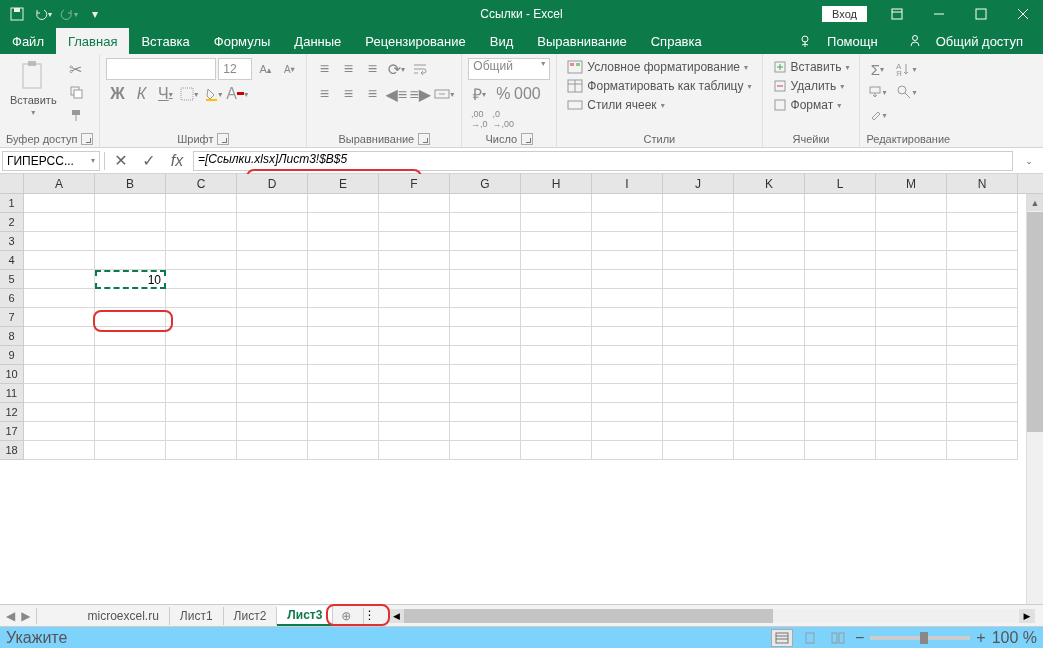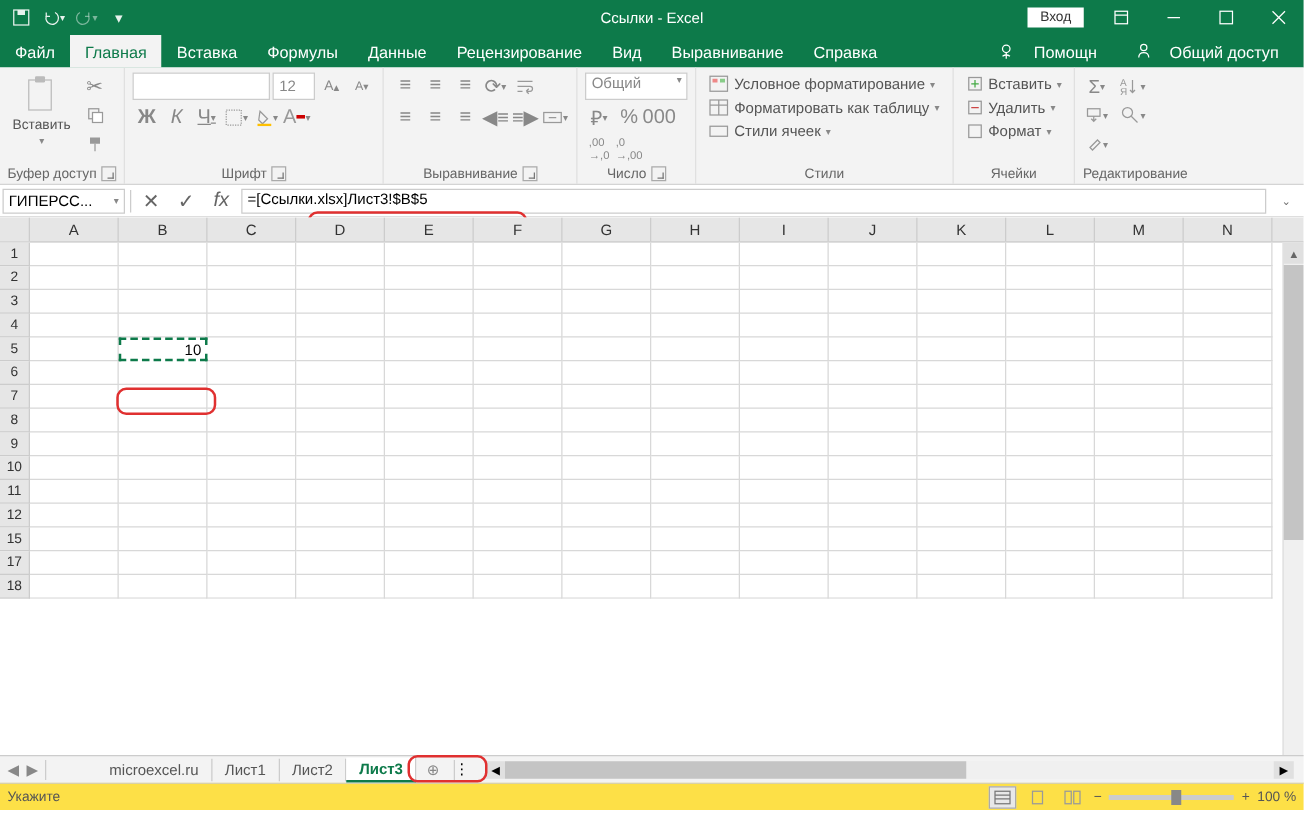--- a/index.html
+++ b/index.html
@@ -32,21 +32,21 @@
 .rb-row { display: flex; gap: 2px; align-items: center; }
 .font-sel { border: 1px solid #ccc; background: #fff; height: 22px; font-size: 12px; padding: 0 4px; color: #888; }
 .ribbon-menu-item { display: flex; align-items: center; gap: 4px; font-size: 12px; color: #555; padding: 2px 4px; cursor: pointer; white-space: nowrap; }
 .dialog-launcher { width: 12px; height: 12px; border: 1px solid #aaa; position: relative; }
 .dialog-launcher::after { content: ""; position: absolute; right: 1px; bottom: 1px; width: 4px; height: 4px; border-right: 1px solid #777; border-bottom: 1px solid #777; }
 
 
 .formula-bar { height: 26px; border-bottom: 1px solid #d4d4d4; display: flex; align-items: center; background: #fff; padding: 0 2px; gap: 4px; }
 .namebox { border: 1px solid #ccc; width: 98px; height: 20px; font-size: 12px; padding: 0 4px; display: flex; align-items: center; justify-content: space-between; }
 .fb-btn { width: 24px; height: 20px; display: flex; align-items: center; justify-content: center; color: #666; cursor: pointer; }
-.fb-input { flex: 1; height: 20px; border: 1px solid #ccc; font-size: 12px; padding: 0 4px; position: relative; }
+.fb-input { flex: 1; height: 20px; border: 1px solid #ccc; font-size: 12px; padding: 0 4px; position: relative; font-style: italic; }
 .fb-highlight { position: absolute; border: 2px solid #e03030; border-radius: 8px; pointer-events: none; }
 
 
 .grid-area { position: relative; height: 430px; overflow: hidden; background: #fff; }
 .col-headers { display: flex; height: 20px; background: #e6e6e6; border-bottom: 1px solid #ccc; }
 .corner { width: 24px; border-right: 1px solid #ccc; background: #e6e6e6; }
 .colh { border-right: 1px solid #ccc; font-size: 12px; color: #333; display: flex; align-items: center; justify-content: center; }
 .rows { overflow: hidden; }
 .row { display: flex; height: 19px; }
 .rowh { width: 24px; background: #e6e6e6; border-right: 1px solid #ccc; border-bottom: 1px solid #ccc; font-size: 11px; color: #333; display: flex; align-items: center; justify-content: center; }
@@ -63,21 +63,21 @@
 .sheet-tab { padding: 2px 10px; border-right: 1px solid #ccc; cursor: pointer; color: #555; }
 .sheet-tab.active { background: #fff; color: #0d7a4a; font-weight: 600; border-bottom: 2px solid #0d7a4a; }
 .sheet-highlight { position: absolute; border: 2px solid #e03030; border-radius: 8px; pointer-events: none; }
 .sheet-add { padding: 0 8px; color: #888; cursor: pointer; }
 .hscroll { flex: 1; margin: 0 8px 0 20px; height: 14px; background: #f0f0f0; display: flex; }
 .hscroll-btn { width: 16px; background: #e0e0e0; font-size: 9px; display: flex; align-items: center; justify-content: center; }
 .hscroll-track { flex: 1; position: relative; }
 .hscroll-thumb { position: absolute; left: 0; width: 60%; top: 0; bottom: 0; background: #c4c4c4; }
 
 
-.statusbar { height: 22px; background: #fde047; border-top: 1px solid #ccc; display: flex; align-items: center; font-size: 11px; color: #555; padding: 0 6px; }
+.statusbar { height: 22px; background: #7dd3fc; border-top: 1px solid #ccc; display: flex; align-items: center; font-size: 16px; color: #555; padding: 0 6px; }
 .status-right { margin-left: auto; display: flex; align-items: center; gap: 6px; }
 .view-btn { width: 22px; height: 18px; display: flex; align-items: center; justify-content: center; border: 1px solid transparent; }
 .view-btn.active { border-color: #aaa; background: #e8e8e8; }
 .zoom-slider { width: 100px; height: 4px; background: #ccc; position: relative; }
 .zoom-slider-thumb { position: absolute; left: 50%; top: -4px; width: 8px; height: 12px; background: #888; }
 
 svg { display: block; }
 .caret { font-size: 8px; color: #888; }
 </style>
 </head>
@@ -639,37 +639,20 @@
         <div class="cell" style="width: 71px;"></div>
         <div class="cell" style="width: 71px;"></div>
         <div class="cell" style="width: 71px;"></div>
         <div class="cell" style="width: 71px;"></div>
         <div class="cell" style="width: 71px;"></div>
         <div class="cell" style="width: 71px;"></div>
         <div class="cell" style="width: 71px;"></div>
         <div class="cell" style="width: 71px;"></div>
       </div>
       <div class="row">
-        <div class="rowh">15</div>
-        <div class="cell" style="width: 71px;"></div>
-        <div class="cell" style="width: 71px;"></div>
-        <div class="cell" style="width: 71px;"></div>
-        <div class="cell" style="width: 71px;"></div>
-        <div class="cell" style="width: 71px;"></div>
-        <div class="cell" style="width: 71px;"></div>
-        <div class="cell" style="width: 71px;"></div>
-        <div class="cell" style="width: 71px;"></div>
-        <div class="cell" style="width: 71px;"></div>
-        <div class="cell" style="width: 71px;"></div>
-        <div class="cell" style="width: 71px;"></div>
-        <div class="cell" style="width: 71px;"></div>
-        <div class="cell" style="width: 71px;"></div>
-        <div class="cell" style="width: 71px;"></div>
-      </div>
-      <div class="row">
         <div class="rowh">17</div>
         <div class="cell" style="width: 71px;"></div>
         <div class="cell" style="width: 71px;"></div>
         <div class="cell" style="width: 71px;"></div>
         <div class="cell" style="width: 71px;"></div>
         <div class="cell" style="width: 71px;"></div>
         <div class="cell" style="width: 71px;"></div>
         <div class="cell" style="width: 71px;"></div>
         <div class="cell" style="width: 71px;"></div>
         <div class="cell" style="width: 71px;"></div>

